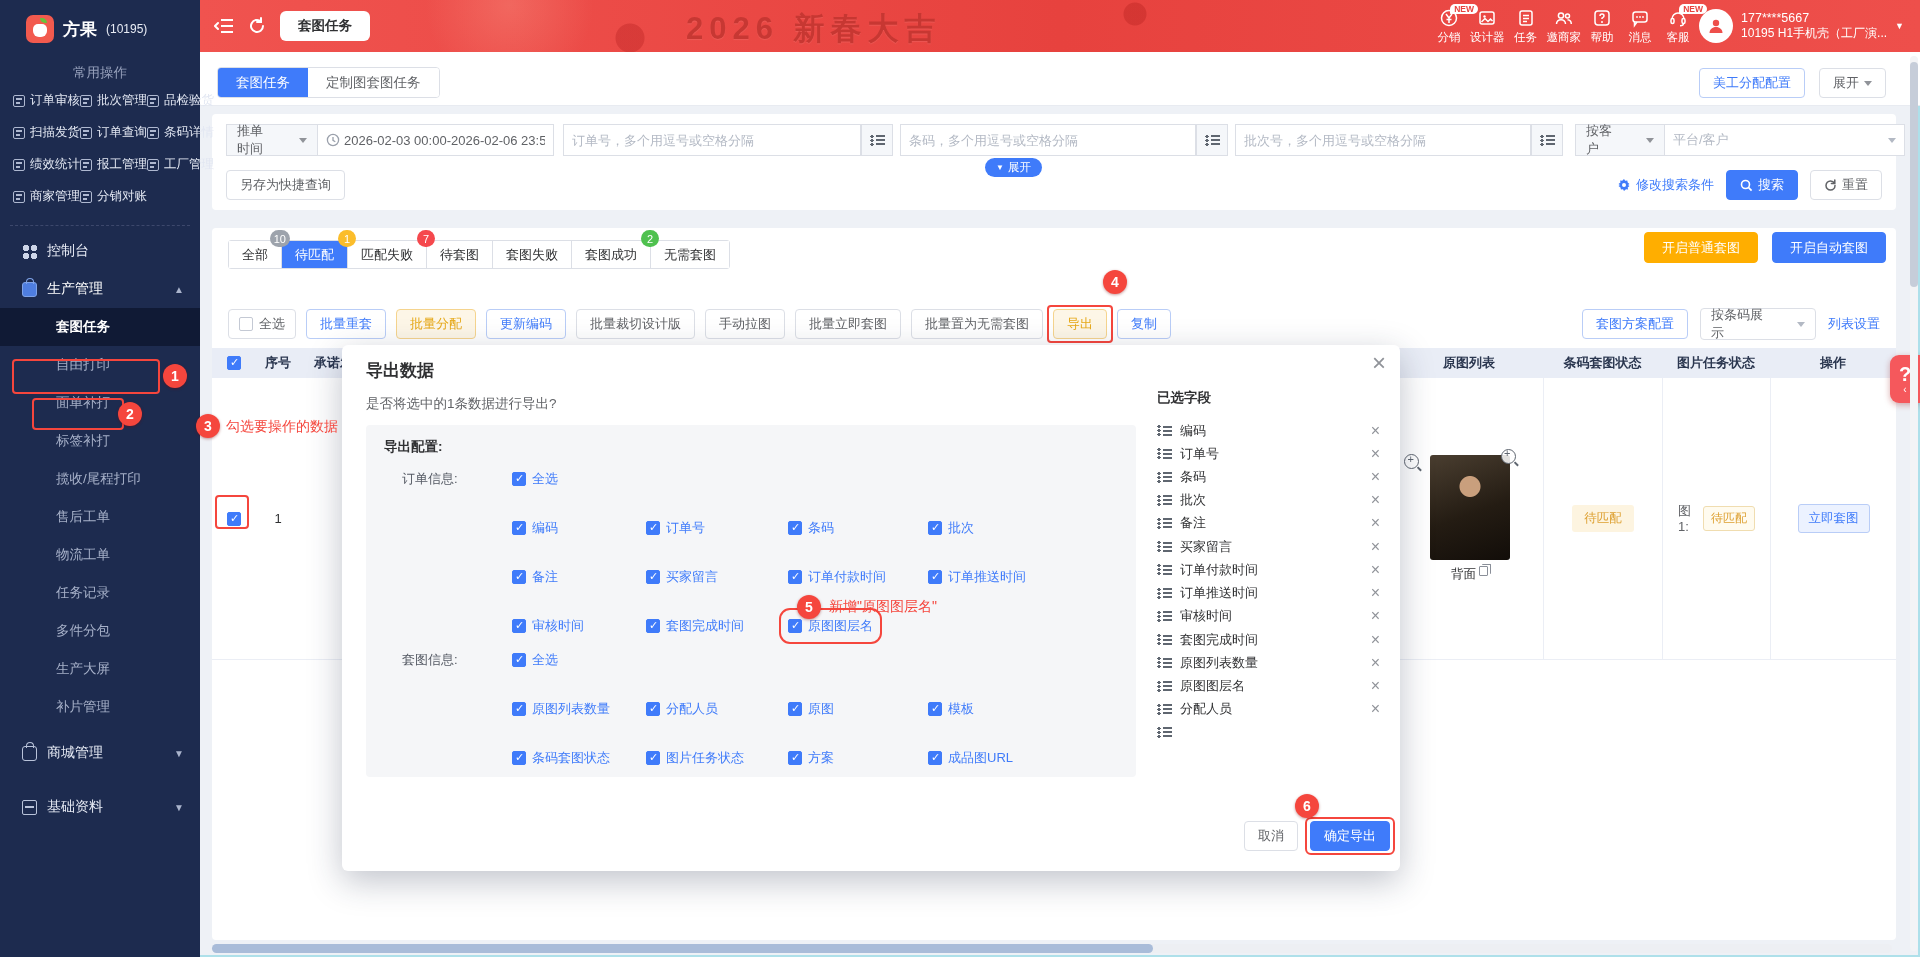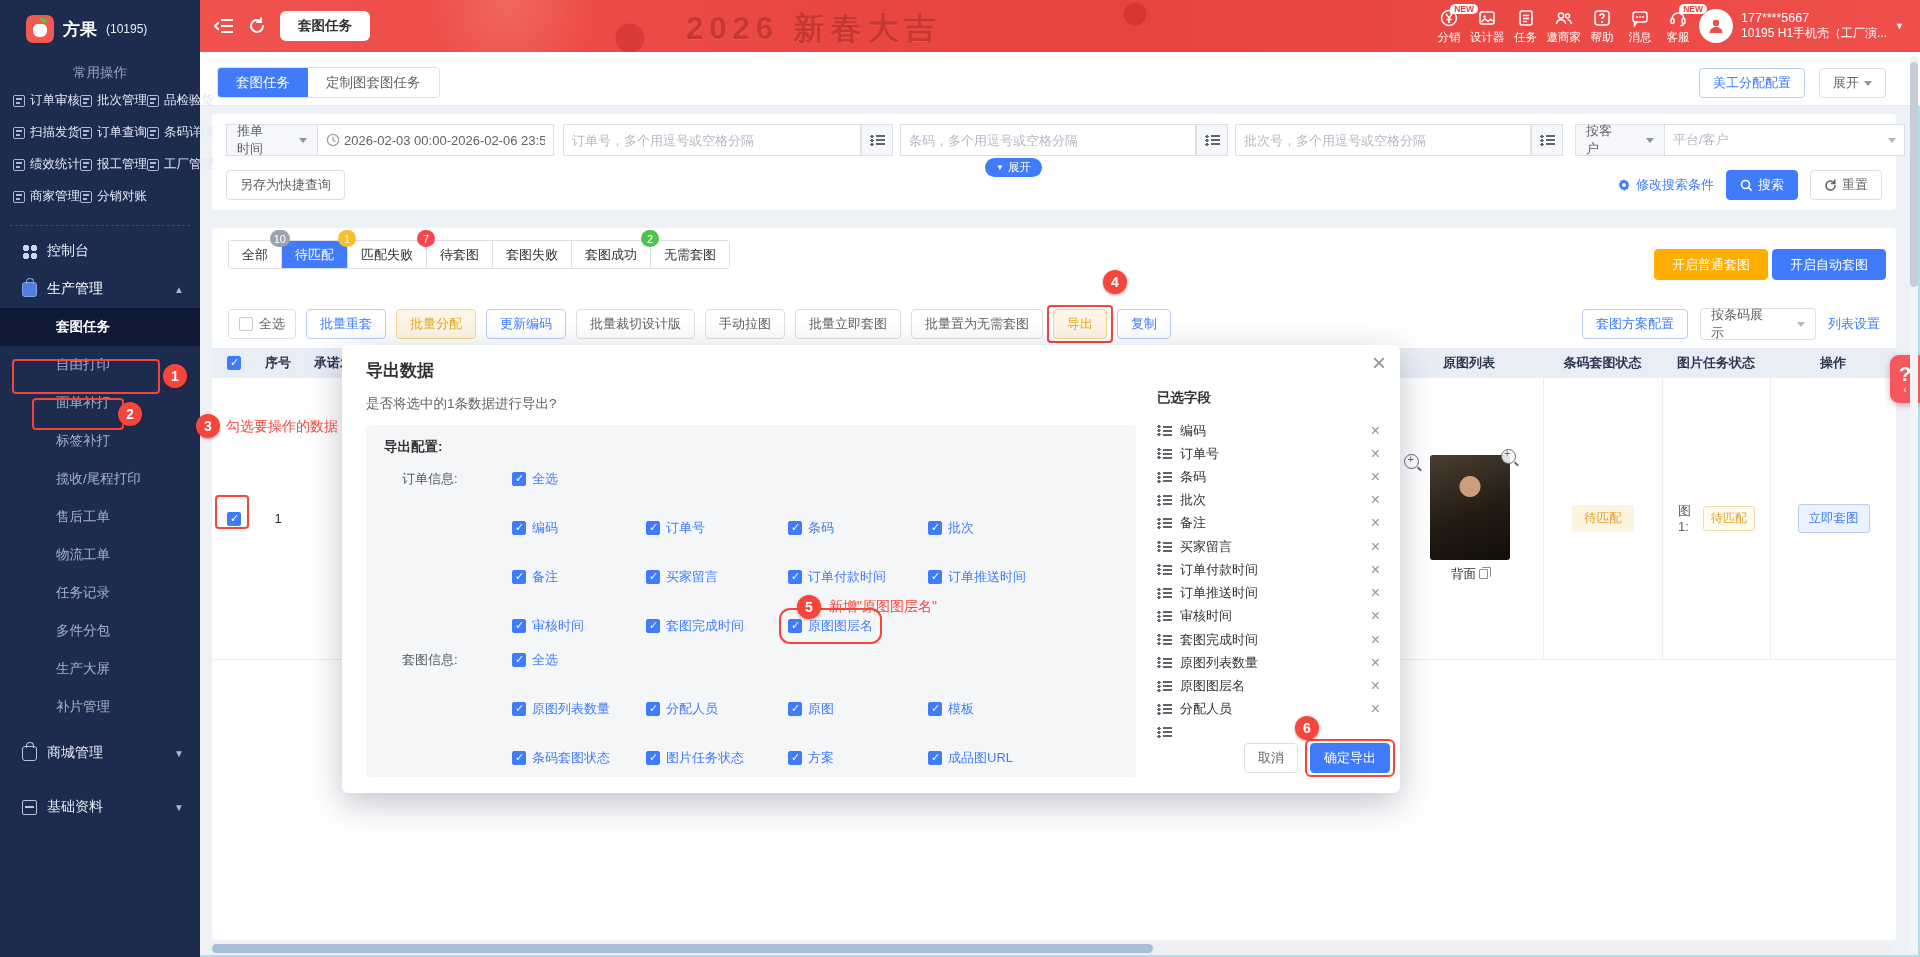--- a/index.html
+++ b/index.html
@@ -77,21 +77,21 @@
  radial-gradient(circle 1.5px at 2px 10.5px,#5f6670 1.5px,transparent 1.7px),
  linear-gradient(#5f6670,#5f6670),linear-gradient(#5f6670,#5f6670),linear-gradient(#5f6670,#5f6670);
  background-repeat:no-repeat;background-size:auto,auto,auto,9px 2px,9px 2px,9px 2px;
  background-position:0 0,0 0,0 0,6px 1.5px,6px 5.5px,6px 9.5px}
 .carep{width:0;height:0;border-left:4.5px solid transparent;border-right:4.5px solid transparent;border-top:5px solid #b3b9c4;margin-left:auto}
 .expill{position:absolute;left:773px;top:44px;height:19px;background:#3f7bfa;color:#fff;font-size:11.5px;border-radius:10px;display:flex;align-items:center;gap:4px;padding:0 11px;cursor:pointer;z-index:2}
 .frow2{position:absolute;left:14px;right:14px;top:56px;display:flex;align-items:center}
 .frow2 .rgrp{margin-left:auto;display:flex;align-items:center;gap:12px}
 
 .mcard{position:absolute;left:212px;top:228px;width:1684px;height:712px;background:#fff;border-radius:4px;z-index:1}
-.bigbtns{position:absolute;right:10px;top:21px;display:flex;gap:4px}
+.bigbtns{position:absolute;right:10px;top:4px;display:flex;gap:14px}
 .stabs{position:absolute;left:16px;top:12px;display:flex;height:29px;border:1px solid #dcdfe6;border-radius:3px}
 .stab{display:flex;align-items:center;padding:0 13px;font-size:13px;color:#303133;background:#fff;border-right:1px solid #dcdfe6;cursor:pointer;position:relative}
 .stab:last-child{border-right:none}
 .stab.on{background:#3f7bfa;color:#fff}
 .sbadge{position:absolute;top:-11px;right:-9px;min-width:18px;height:17px;border-radius:9px;color:#fff;font-size:11px;display:flex;align-items:center;justify-content:center;padding:0 4px;z-index:2}
 .sbadge.gray{background:#9da3ac}.sbadge.yel{background:#fbbd2b}.sbadge.red{background:#f5484d}.sbadge.grn{background:#4fc14f}
 .tbar{position:absolute;left:16px;right:16px;top:80px;display:flex;align-items:center;gap:10px}
 .tbar .rgrp{margin-left:auto;display:flex;align-items:center;gap:12px}
 .cb{width:14px;height:14px;border:1px solid #c4c9d4;border-radius:2px;background:#fff;flex:0 0 auto;position:relative;cursor:pointer}
 .cb.on{background:#3f7bfa;border-color:#3f7bfa}
@@ -109,28 +109,28 @@
 .trow .c-origin,.trow .c-bstat,.trow .c-tstat,.trow .c-act{border-left:1px solid #ebeef5;align-self:stretch;display:flex;align-items:center;justify-content:center}
 .thead .c-origin,.thead .c-bstat,.thead .c-tstat,.thead .c-act{display:flex;justify-content:center}
 .blob{position:absolute;background:#c9ccd4;border-radius:4px;filter:blur(5px)}
 .thumbwrap{position:relative;width:80px;height:105px}
 .thumb{width:80px;height:105px;border-radius:3px;background:
  radial-gradient(circle 11px at 50% 30%,#c99f7d 10px,transparent 11px),
  linear-gradient(160deg,#4a3e30 0%,#241c13 55%,#120d09 100%)}
 .zico{position:absolute;width:15px;height:15px;border:1.5px solid #5f6670;border-radius:50%;background:rgba(255,255,255,.85)}
 .zico::before{content:"+";position:absolute;left:2.5px;top:-2.5px;font-size:11px;color:#5f6670}
 .zico::after{content:"";position:absolute;left:12px;top:13px;width:5px;height:1.5px;background:#5f6670;transform:rotate(45deg)}
-.thumblabel{display:flex;align-items:center;gap:3px;font-size:12.5px;color:#303133;margin-top:6px;justify-content:center}
+.thumblabel{display:flex;align-items:flex-start;gap:3px;font-size:12.5px;color:#303133;margin-top:6px;justify-content:center}
 .copyico{width:9px;height:10px;border:1px solid #8a8f99;border-radius:1px;position:relative;display:inline-block}
 .copyico::after{content:"";position:absolute;left:2px;top:-3px;width:8px;height:9px;border:1px solid #8a8f99;border-left:none;border-bottom:none;border-radius:1px}
 .badge-wait{background:#fdf4e0;color:#dd9f2f;font-size:12.5px;padding:5px 12px;border-radius:3px}
 .badge-wait.sm{padding:3px 7px;border:1px solid #f0ddb0;background:#fffbef;font-size:12px}
 .actbtn{background:#ecf2ff;border:1px solid #b9cdf7;color:#3f7bfa;font-size:12.5px;padding:5px 10px;border-radius:3px;cursor:pointer}
 
-.dlg{position:absolute;left:342px;top:345px;width:1058px;height:448px;background:#fff;border-radius:6px;z-index:20;box-shadow:0 10px 34px rgba(30,40,70,.28)}
+.dlg{position:absolute;left:342px;top:345px;width:1058px;height:526px;background:#fff;border-radius:6px;z-index:20;box-shadow:0 10px 34px rgba(30,40,70,.28)}
 .dlg-title{position:absolute;left:24px;top:14px;font-size:17px;font-weight:bold;color:#303133}
 .dlg-x{position:absolute;right:14px;top:6px;font-size:24px;color:#909399;cursor:pointer;line-height:1}
 .dlg-q{position:absolute;left:24px;top:50px;font-size:13.5px;color:#606266}
 .dpanel{position:absolute;left:24px;top:80px;width:770px;height:352px;background:#f5f6f8;border-radius:4px;padding:13px 0 0 18px;overflow:hidden}
 .dpanel h4{font-size:13.5px;color:#303133;margin-bottom:14px}
 .ggrid{display:grid;grid-template-columns:128px 134px 142px 140px auto;row-gap:31px;align-items:center;margin-bottom:16px}
 .glabel{text-align:left;color:#555a64;padding-left:18px;font-size:13px}
 .citem{display:flex;align-items:center;gap:6px;color:#3f7bfa;font-size:13px;cursor:pointer;position:relative;width:max-content}
 .citem .cb{width:14px;height:14px}
 .ring{outline:2px solid #f5463d;outline-offset:7px;border-radius:2px}

